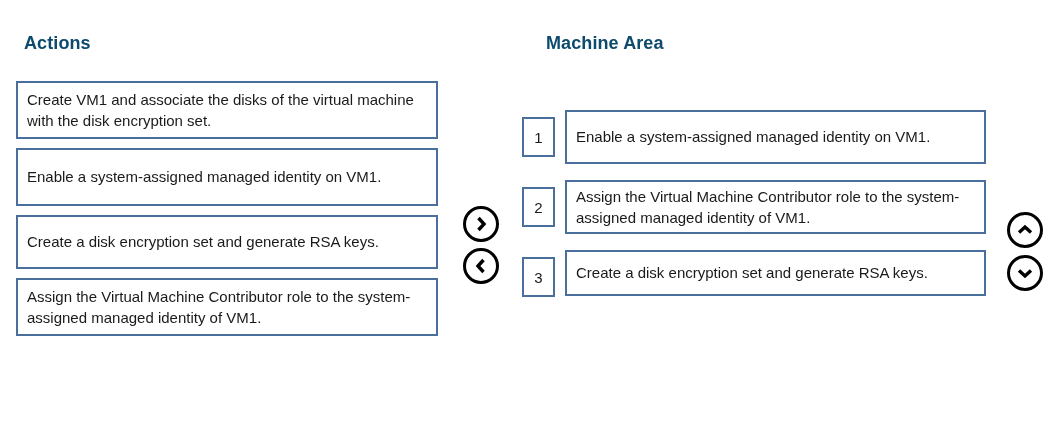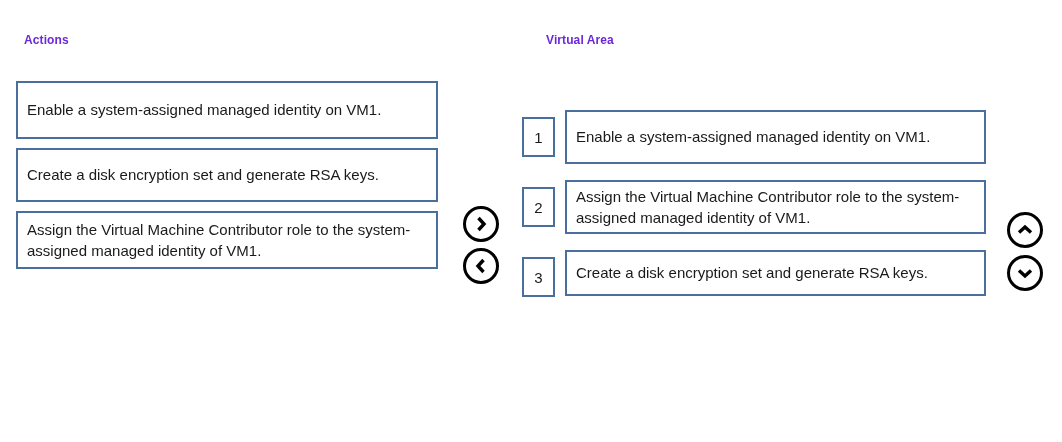--- a/index.html
+++ b/index.html
@@ -11,24 +11,24 @@
     width: 1062px;
     height: 442px;
     position: relative;
     font-family: "Liberation Sans", sans-serif;
     color: #000000;
     overflow: hidden;
   }
 
   .col-title {
     position: absolute;
-    font-size: 12px;
+    font-size: 18px;
     font-weight: bold;
     letter-spacing: 0.1px;
-    color: #6d28d9;
+    color: #0c4a6e;
     white-space: nowrap;
   }
   #actions-title  { left: 24px;  top: 33px; }
   #answer-title   { left: 546px; top: 33px; }
 
   
   #actions-list {
     position: absolute;
     left: 16px;
     top: 81px;
@@ -123,23 +123,24 @@
     display: flex;
     flex-direction: column;
     gap: 7px;
   }
 </style>
 </head>
 <body>
 
 <div class="col-title" id="actions-title">Actions</div>
 
-<div class="col-title" id="answer-title">Virtual Area</div>
+<div class="col-title" id="answer-title">Machine Area</div>
 
 <div id="actions-list">
+  <div class="action-item two-line">Create VM1 and associate the disks of the virtual machine with the disk encryption set.</div>
   <div class="action-item two-line">Enable a system-assigned managed identity on VM1.</div>
   <div class="action-item one-line">Create a disk encryption set and generate RSA keys.</div>
   <div class="action-item two-line">Assign the Virtual Machine Contributor role to the system-assigned managed identity of VM1.</div>
 </div>
 
 <div id="move-buttons">
   <button class="round-btn">
     <span>
       <svg width="20" height="20" viewBox="0 0 20 20" aria-hidden="true">
         <path d="M7.5 4 L13 10 L7.5 16" fill="none" stroke="#000000" stroke-width="3.4" stroke-linecap="butt" stroke-linejoin="miter"></path>

